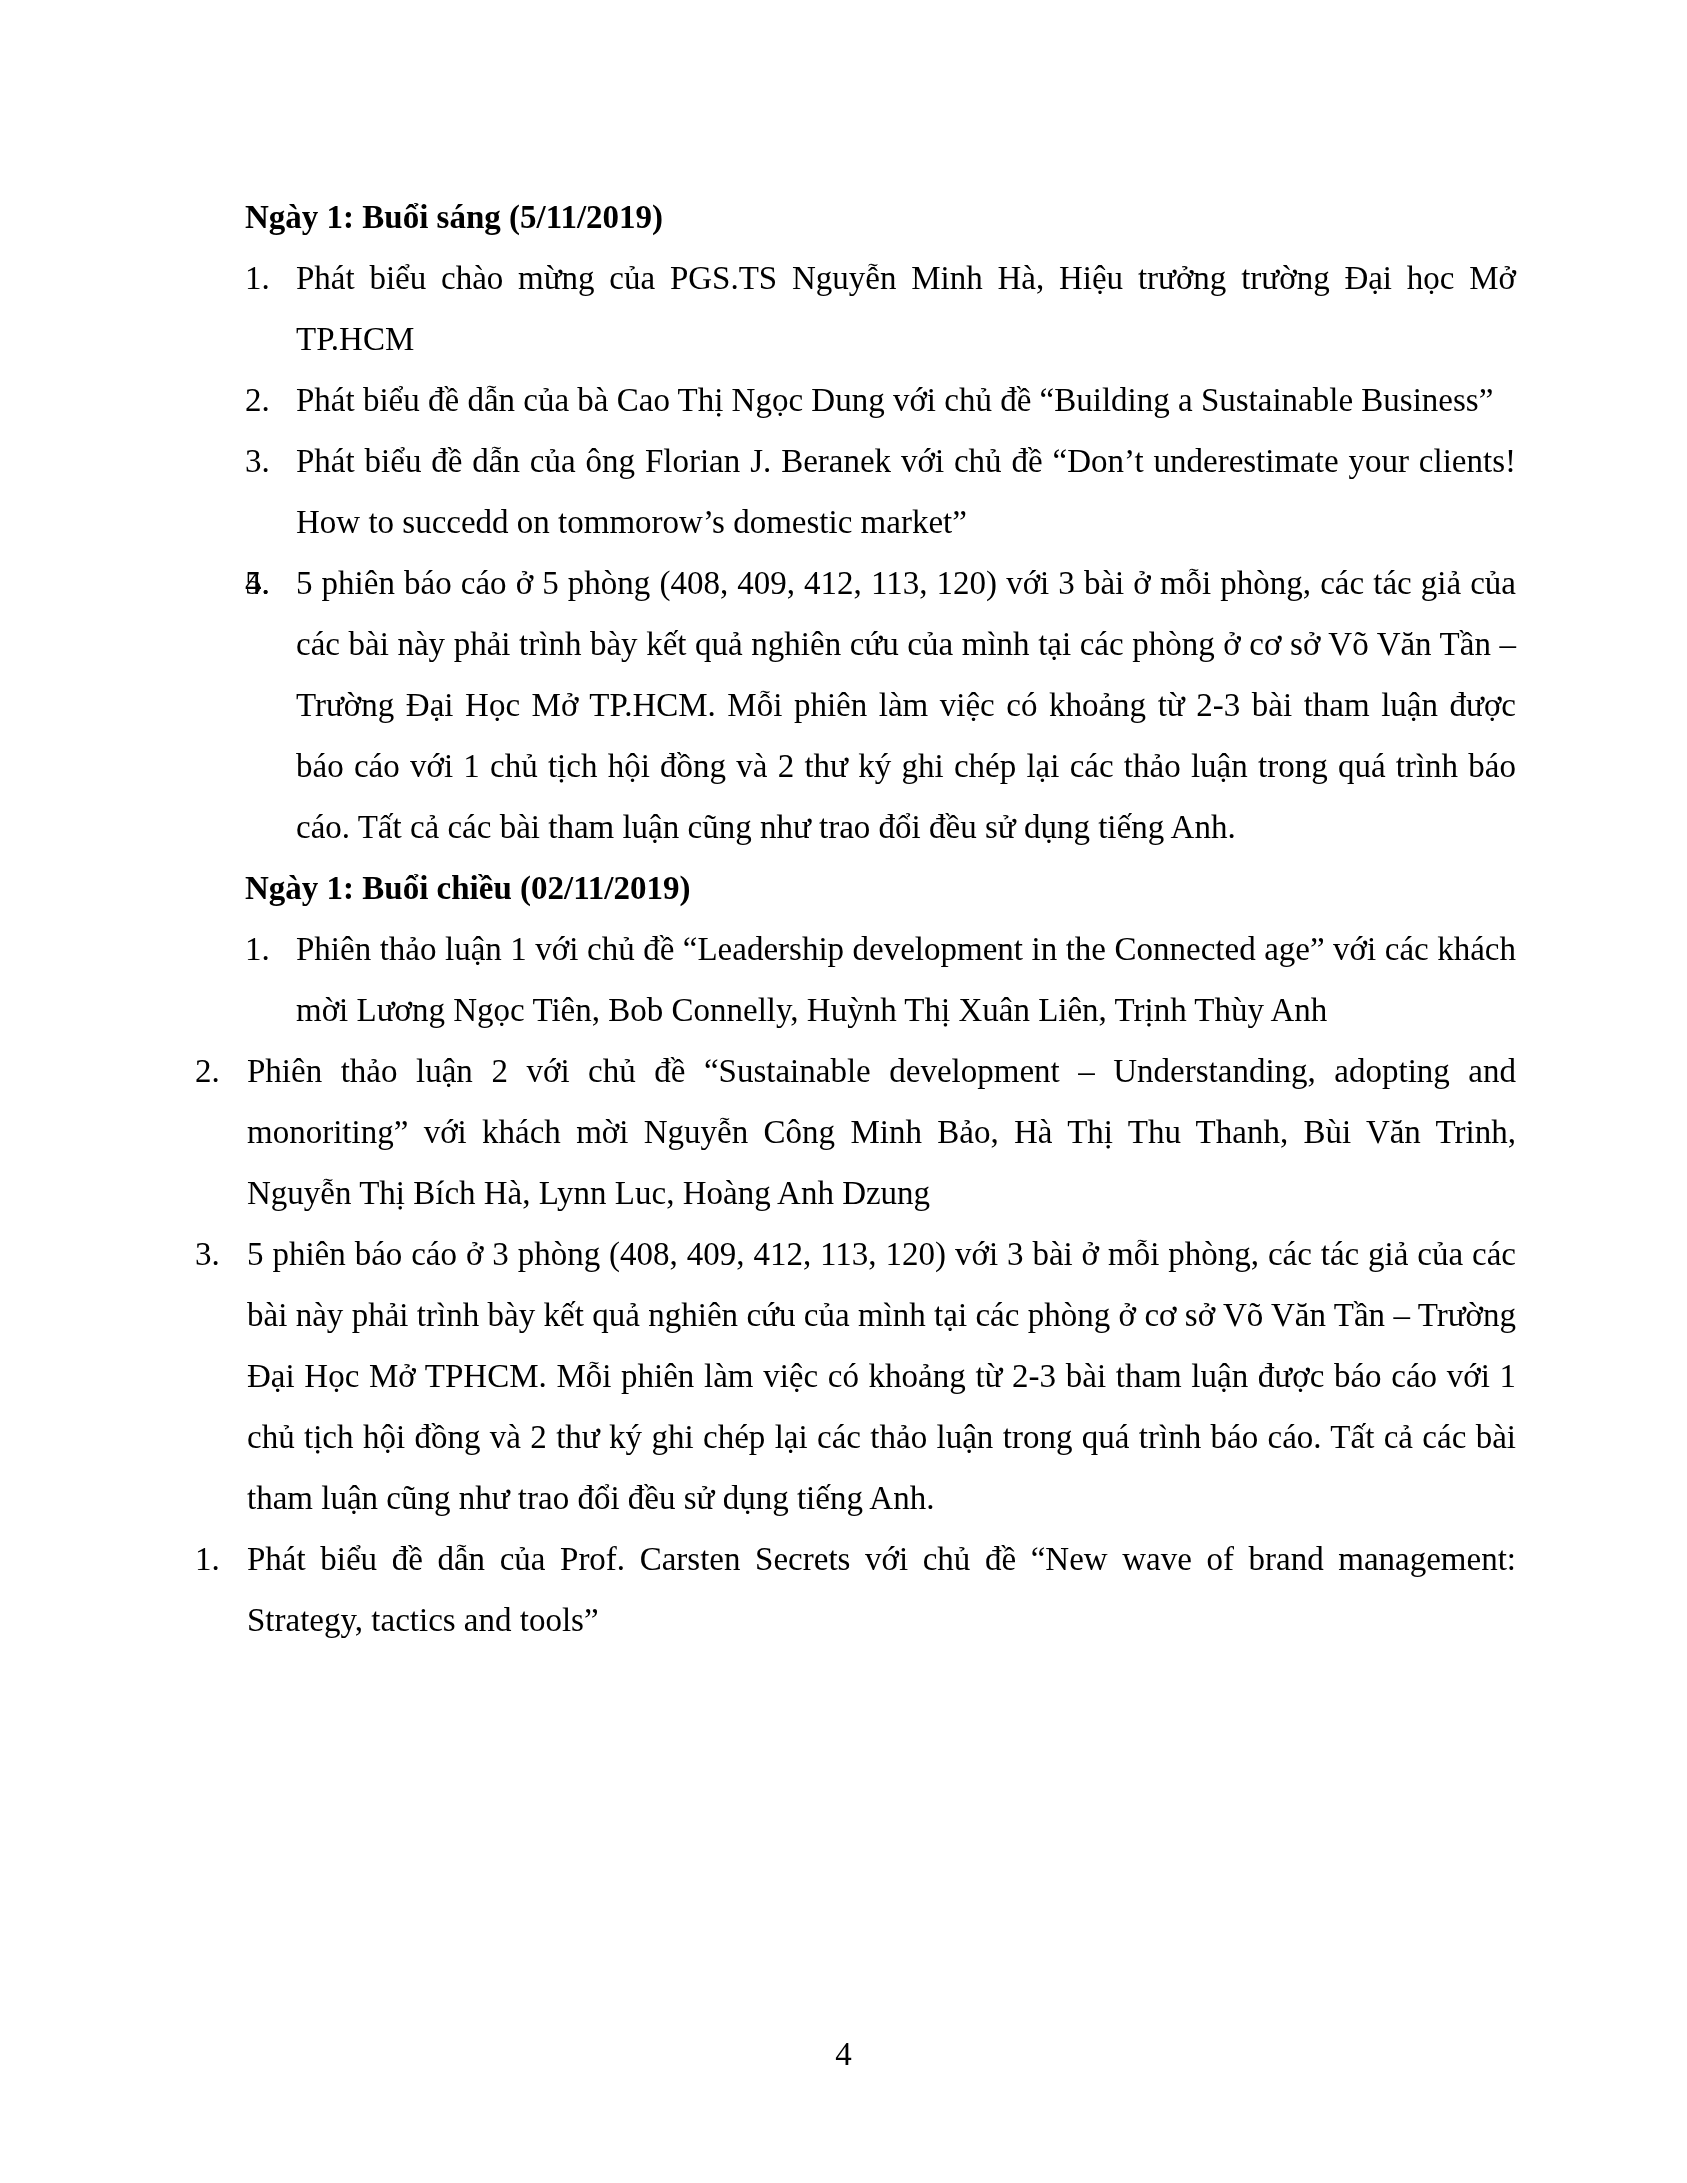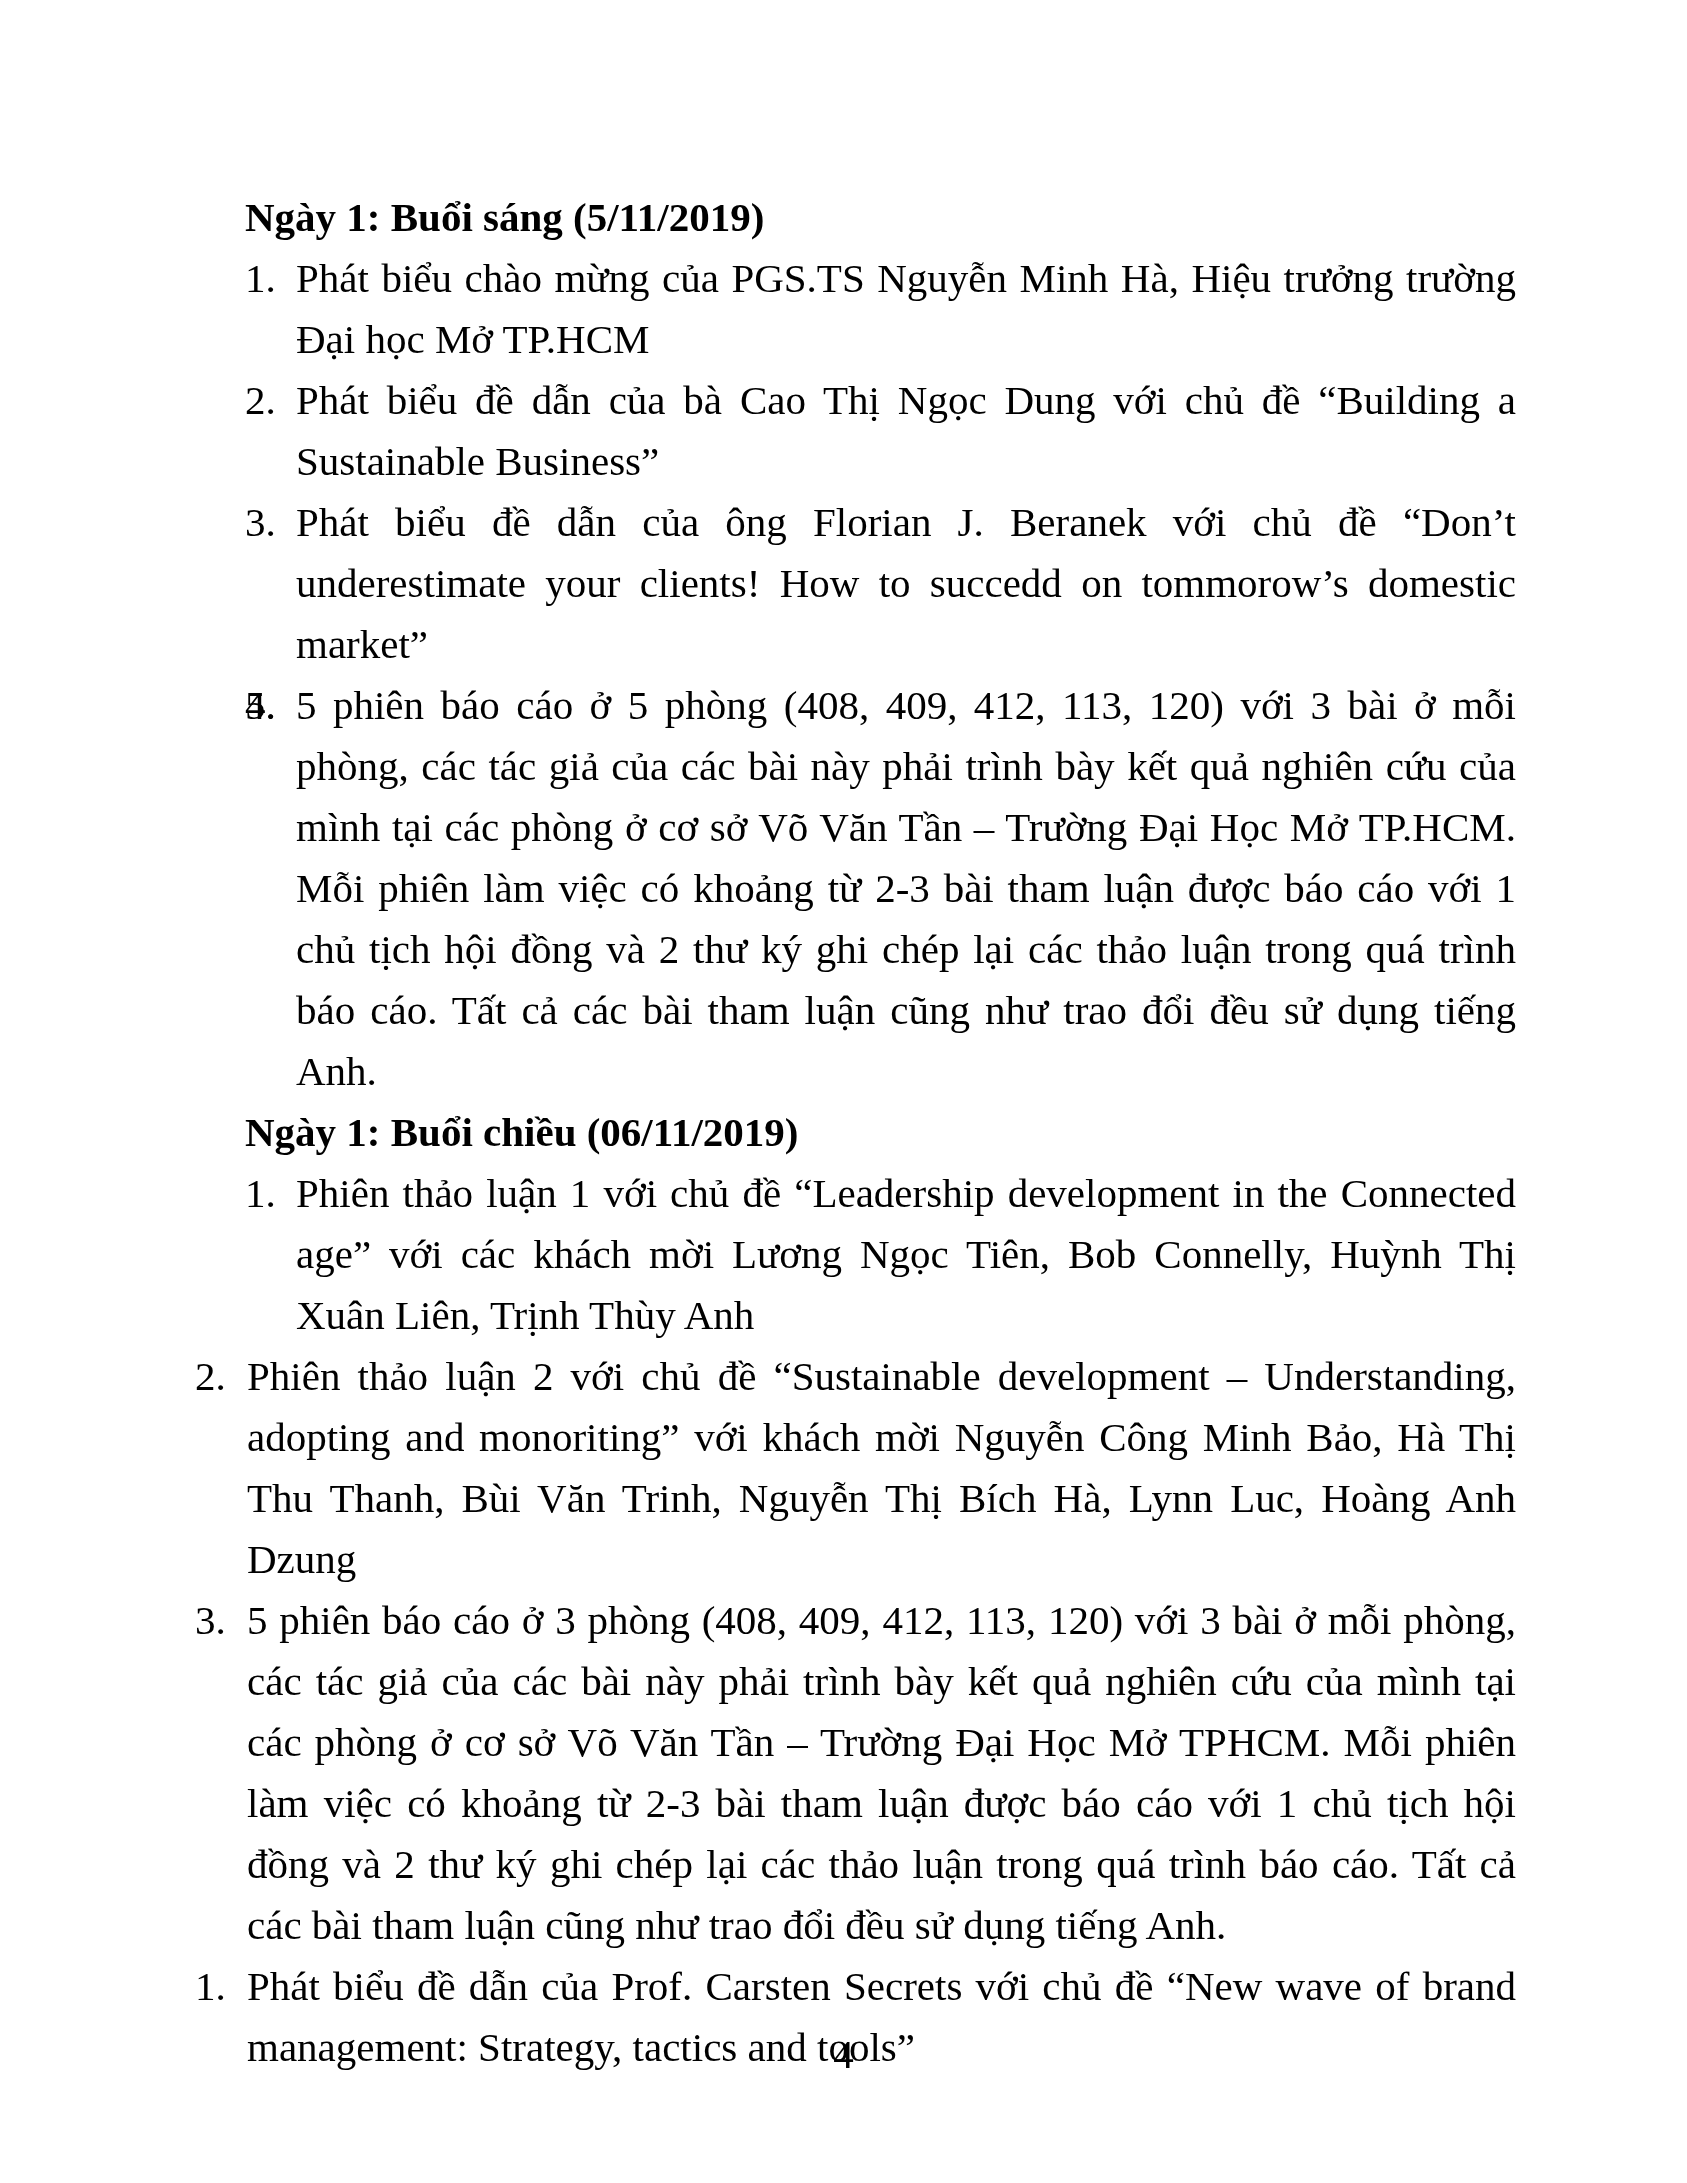--- a/index.html
+++ b/index.html
@@ -4,21 +4,21 @@
 <style>
   * { margin: 0; padding: 0; box-sizing: border-box; }
   html, body { background: #ffffff; }
   .page {
     position: relative;
     width: 1687px;
     height: 2183px;
     background: #ffffff;
     color: #000000;
     font-family: "Liberation Serif", "DejaVu Serif", serif;
-    font-size: 41px;
+    font-size: 33px;
     line-height: 61px;
     overflow: hidden;
   }
   .content {
     position: absolute;
     top: 187px;
     left: 195px;
     right: 171px;
   }
   p { margin: 0; }
@@ -61,21 +61,21 @@
       <span>Phát biểu đề dẫn của ông Florian J. Beranek với chủ đề “Don’t underestimate your clients! How to succedd on tommorow’s domestic market”</span>
     </p>
     <p class="item lvl1">
       <span class="num">4.</span>
     </p>
     <p class="item lvl1">
       <span class="num">5.</span>
       <span>5 phiên báo cáo ở 5 phòng (408, 409, 412, 113, 120) với 3 bài ở mỗi phòng, các tác giả của các bài này phải trình bày kết quả nghiên cứu của mình tại các phòng ở cơ sở Võ Văn Tần – Trường Đại Học Mở TP.HCM. Mỗi phiên làm việc có khoảng từ 2-3 bài tham luận được báo cáo với 1 chủ tịch hội đồng và 2 thư ký ghi chép lại các thảo luận trong quá trình báo cáo. Tất cả các bài tham luận cũng như trao đổi đều sử dụng tiếng Anh.</span>
     </p>
 
-    <p class="heading indent">Ngày 1: Buổi chiều (06/11/2019)</p>
+    <p class="heading indent">Ngày 1: Buổi chiều (02/11/2019)</p>
 
     <p class="item lvl1">
       <span class="num">1.</span>
       <span>Phiên thảo luận 1 với chủ đề “Leadership development in the Connected age” với các khách mời Lương Ngọc Tiên, Bob Connelly, Huỳnh Thị Xuân Liên, Trịnh Thùy Anh</span>
     </p>
     <p class="item lvl2">
       <span class="num">2.</span>
       <span>Phiên thảo luận 2 với chủ đề “Sustainable development – Understanding, adopting and monoriting” với khách mời Nguyễn Công Minh Bảo, Hà Thị Thu Thanh, Bùi Văn Trinh, Nguyễn Thị Bích Hà, Lynn Luc, Hoàng Anh Dzung</span>
     </p>
     <p class="item lvl2">

